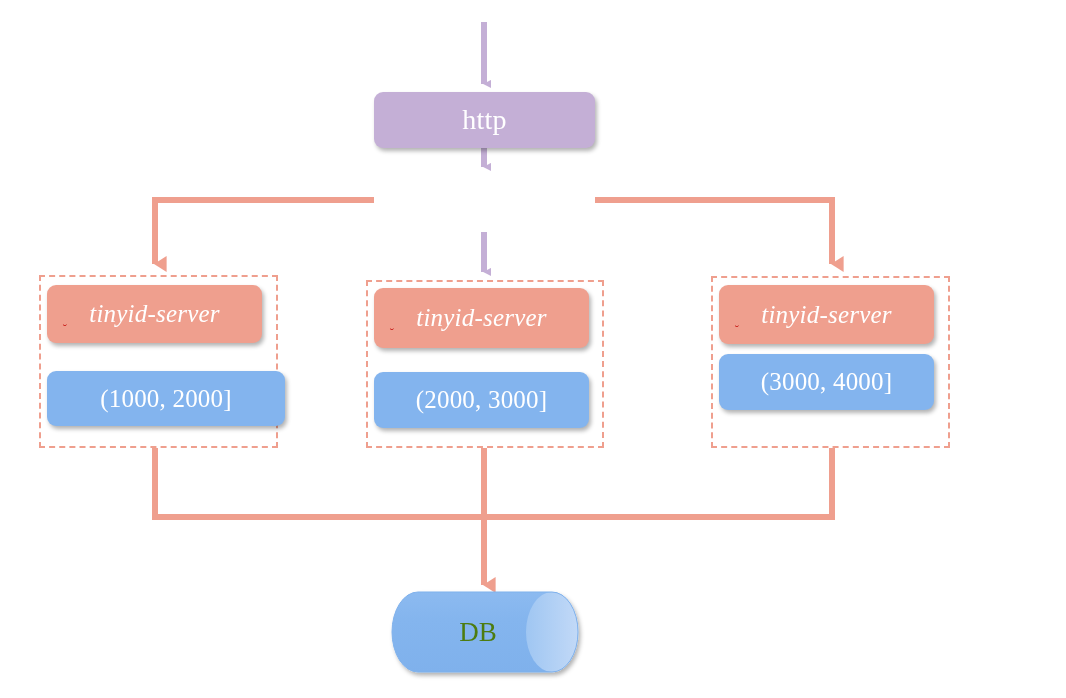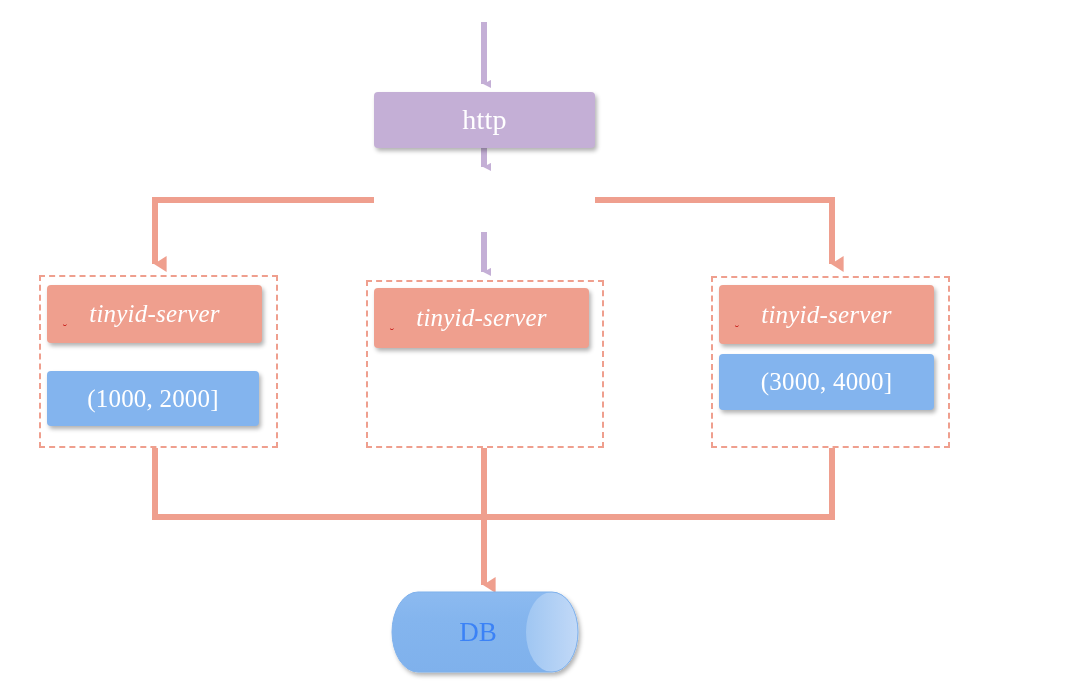--- a/index.html
+++ b/index.html
@@ -25,37 +25,37 @@
     height: 698px;
   }
   .node {
     position: absolute;
     display: flex;
     align-items: center;
     justify-content: center;
     color: #ffffff;
     text-align: center;
     box-sizing: border-box;
-    border-radius: 4px;
+    border-radius: 9px;
     box-shadow: 2px 3px 4px rgba(0,0,0,0.30);
     letter-spacing: 0.2px;
   }
   .node-purple { background: #c4afd6; }
   .node-salmon { background: #ef9f8e; font-style: italic; }
   .node-blue   { background: #83b4ee; }
 
   .group-box {
     position: absolute;
     box-sizing: border-box;
     border: 2px dashed #ef9f8e;
     background: transparent;
   }
   .db-label {
     position: absolute;
-    color: #3b82f6;
+    color: #4d7c0f;
     display: flex;
     align-items: center;
     justify-content: center;
     text-align: left;
   }
   .caret {
     position: absolute;
     color: #c00000;
     font-size: 13px;
     line-height: 1;
@@ -133,28 +133,31 @@
   <div class="node node-purple" style="left:374px; top:92px; width:221px; height:56px; font-size:28px;">
     <span>http</span>
   </div>
 
 
   <div class="group-box" style="left:39px; top:275px; width:239px; height:173px;"></div>
   <div class="node node-salmon" style="left:47px; top:285px; width:215px; height:58px; font-size:25px;">
     <span>tinyid-server</span>
     <span class="caret" style="left:15px; top:36px;">ˇ</span>
   </div>
-  <div class="node node-blue" style="left:47px; top:371px; width:212px; height:55px; font-size:25px;">
+  <div class="node node-blue" style="left:47px; top:371px; width:238px; height:55px; font-size:25px;">
     <span>(1000, 2000]</span>
   </div>
 
   <div class="group-box" style="left:366px; top:280px; width:238px; height:168px;"></div>
   <div class="node node-salmon" style="left:374px; top:288px; width:215px; height:60px; font-size:25px;">
     <span>tinyid-server</span>
     <span class="caret" style="left:15px; top:37px;">ˇ</span>
+  </div>
+  <div class="node node-blue" style="left:374px; top:372px; width:215px; height:56px; font-size:25px;">
+    <span>(2000, 3000]</span>
   </div>
 
   <div class="group-box" style="left:711px; top:276px; width:239px; height:172px;"></div>
   <div class="node node-salmon" style="left:719px; top:285px; width:215px; height:59px; font-size:25px;">
     <span>tinyid-server</span>
     <span class="caret" style="left:15px; top:37px;">ˇ</span>
   </div>
   <div class="node node-blue" style="left:719px; top:354px; width:215px; height:56px; font-size:25px;">
     <span>(3000, 4000]</span>
   </div>

